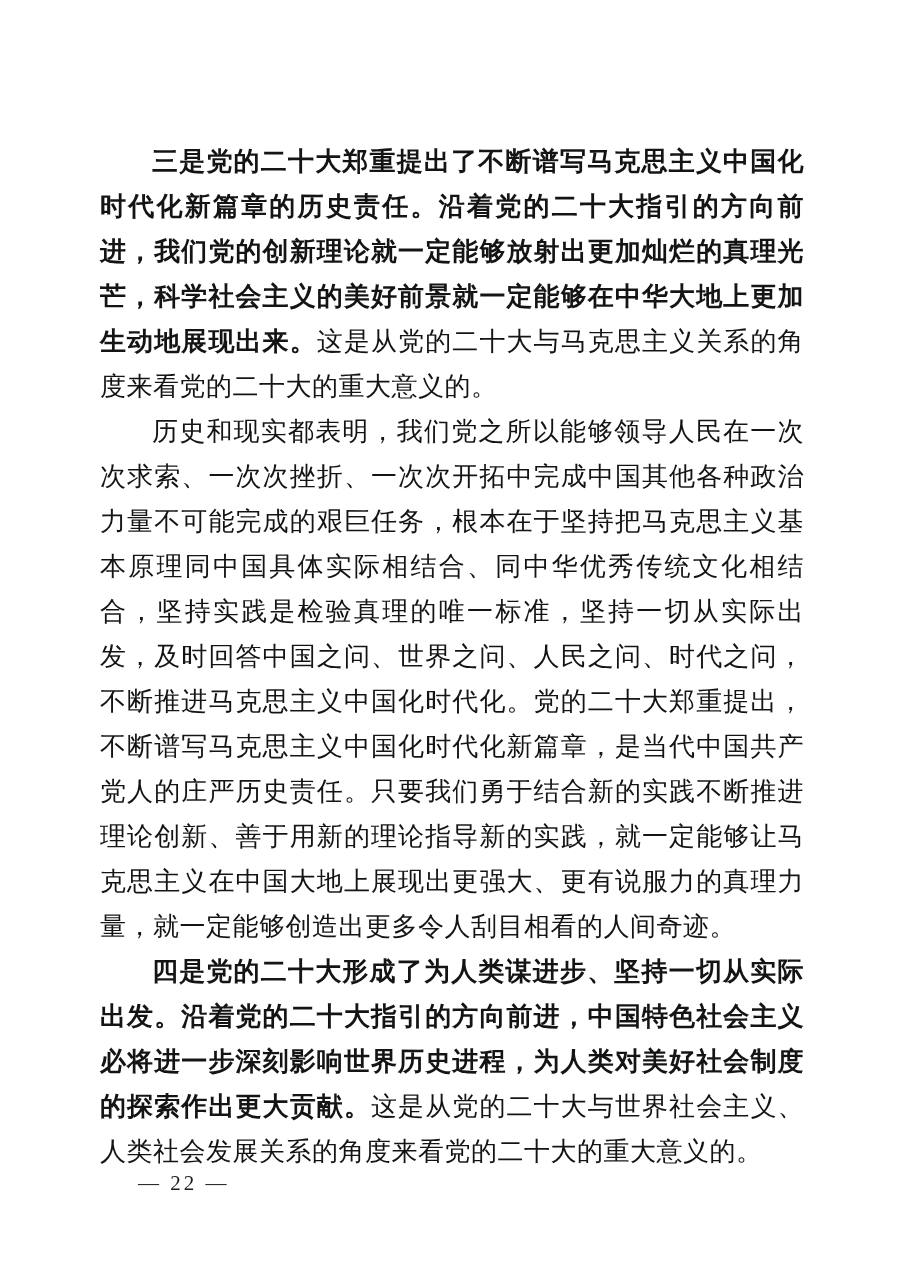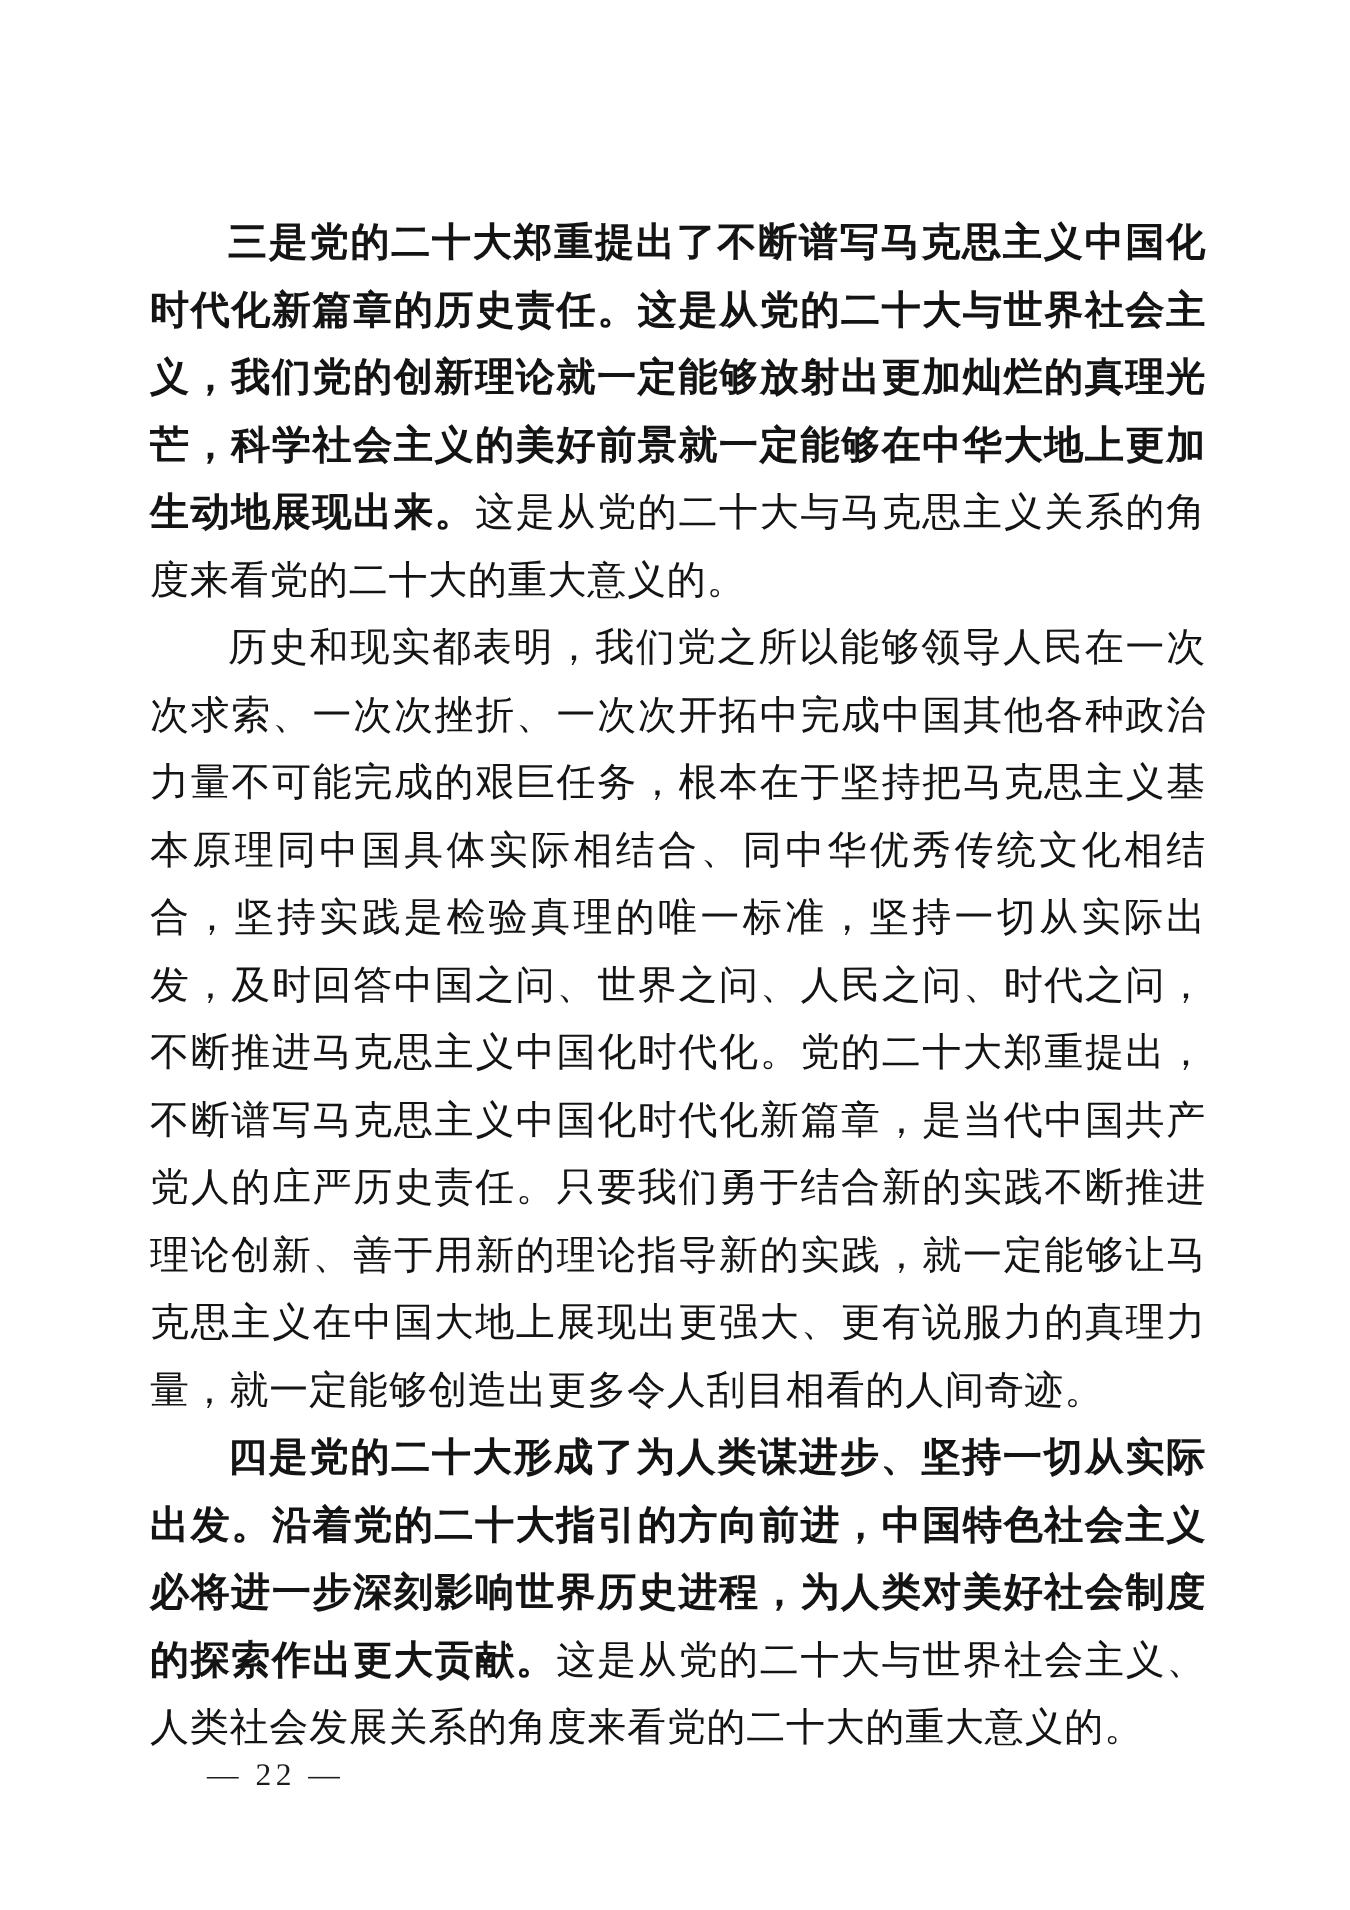--- a/index.html
+++ b/index.html
@@ -39,20 +39,20 @@
     color: #1c1c1c;
     letter-spacing: 3px;
     margin-top: 22px;
   }
 </style>
 </head>
 <body>
 
 <div class="page">
   <div class="text-block">
-    <p class="para"><span class="run-bold">三是党的二十大郑重提出了不断谱写马克思主义中国化时代化新篇章的历史责任。这是从党的二十大与世界社会主义，我们党的创新理论就一定能够放射出更加灿烂的真理光芒，科学社会主义的美好前景就一定能够在中华大地上更加生动地展现出来。</span><span class="run-regular">这是从党的二十大与马克思主义关系的角度来看党的二十大的重大意义的。</span></p>
+    <p class="para"><span class="run-bold">三是党的二十大郑重提出了不断谱写马克思主义中国化时代化新篇章的历史责任。沿着党的二十大指引的方向前进，我们党的创新理论就一定能够放射出更加灿烂的真理光芒，科学社会主义的美好前景就一定能够在中华大地上更加生动地展现出来。</span><span class="run-regular">这是从党的二十大与马克思主义关系的角度来看党的二十大的重大意义的。</span></p>
     <p class="para"><span class="run-regular">历史和现实都表明，我们党之所以能够领导人民在一次次求索、一次次挫折、一次次开拓中完成中国其他各种政治力量不可能完成的艰巨任务，根本在于坚持把马克思主义基本原理同中国具体实际相结合、同中华优秀传统文化相结合，坚持实践是检验真理的唯一标准，坚持一切从实际出发，及时回答中国之问、世界之问、人民之问、时代之问，不断推进马克思主义中国化时代化。党的二十大郑重提出，不断谱写马克思主义中国化时代化新篇章，是当代中国共产党人的庄严历史责任。只要我们勇于结合新的实践不断推进理论创新、善于用新的理论指导新的实践，就一定能够让马克思主义在中国大地上展现出更强大、更有说服力的真理力量，就一定能够创造出更多令人刮目相看的人间奇迹。</span></p>
     <p class="para"><span class="run-bold">四是党的二十大形成了为人类谋进步、坚持一切从实际出发。沿着党的二十大指引的方向前进，中国特色社会主义必将进一步深刻影响世界历史进程，为人类对美好社会制度的探索作出更大贡献。</span><span class="run-regular">这是从党的二十大与世界社会主义、人类社会发展关系的角度来看党的二十大的重大意义的。</span></p>
   </div>
   <div class="footer">
     <span>— 22 —</span>
   </div>
 </div>
 
 </body></html>

